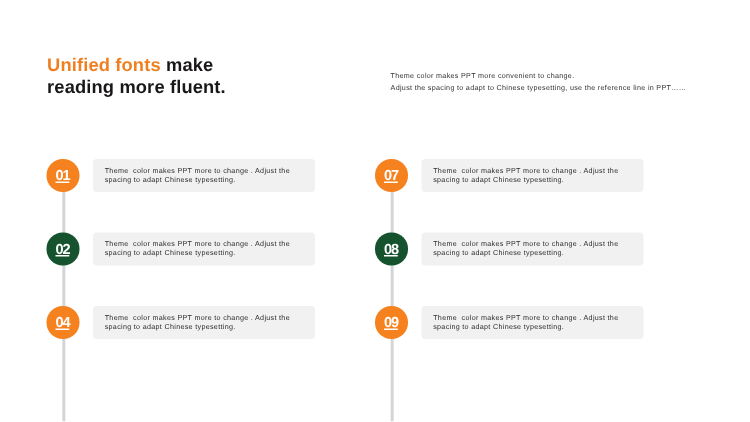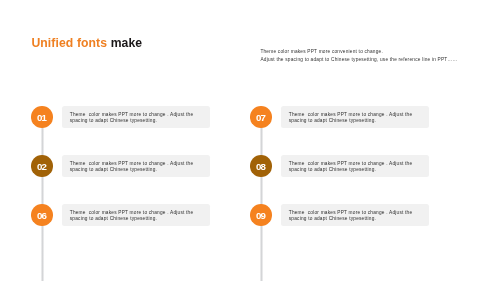--- a/index.html
+++ b/index.html
@@ -16,42 +16,42 @@
          letter-spacing:0.21px;white-space:nowrap;}
 
   
   .vline{position:absolute;width:3px;top:112px;height:169px;
          background:linear-gradient(to right,#ffffff 0%,#d4d5d7 32%,#d4d5d7 68%,#ffffff 100%);}
   .vline.left{left:40.7px;}
   .vline.right{left:259.7px;}
 
   
   .badge{position:absolute;width:21.7px;height:21.7px;border-radius:50%;color:#ffffff;font-size:9.7px;
-         font-weight:bold;line-height:24.7px;text-align:center;letter-spacing:-0.8px;text-indent:-0.5px;}
+         font-weight:bold;line-height:24.7px;text-align:center;letter-spacing:-0.8px;text-indent:-0.5px;text-decoration:underline;}
   .badge.orange{background:#f5821f;}
-  .badge.gray{background:#a16207;}
+  .badge.gray{background:#14532d;}
 
   
   .box{position:absolute;width:147.8px;height:21.6px;background:#f1f1f1;border-radius:2.5px;}
   .box .txt{position:absolute;left:7.9px;top:5.7px;font-size:4.78px;line-height:5.65px;color:#2e2e2e;
             letter-spacing:0.21px;white-space:nowrap;}
 
   
   .col-l .badge{left:31px;}   .col-l .box{left:61.9px;}
   .col-r .badge{left:250px;}  .col-r .box{left:280.9px;}
   .row-1 .badge{top:106.1px;} .row-1 .box{top:106.2px;}
   .row-2 .badge{top:155.1px;} .row-2 .box{top:155.2px;}
   .row-3 .badge{top:204.1px;} .row-3 .box{top:204.2px;}
 </style>
 </head>
 <body>
 
 <div class="slide">
 
-  <div class="title"><span class="hl">Unified fonts</span><span> make</span><br></div>
+  <div class="title"><span class="hl">Unified fonts</span><span> make</span><br><span>reading more fluent.</span></div>
 
   <div class="intro">
       <div>Theme color makes PPT more convenient to change.</div>
       <div>Adjust the spacing to adapt to Chinese typesetting, use the reference line in PPT……</div>
     </div>
 
   <div class="vline left"></div>
   <div class="vline right"></div>
 
   <div class="col-l row-1">
@@ -68,21 +68,21 @@
     <div class="badge gray">02</div>
     <div class="box">
         <div class="txt">
           <div>Theme &nbsp;color makes PPT more to change . Adjust the</div>
           <div>spacing to adapt Chinese typesetting.</div>
         </div>
       </div>
   </div>
 
   <div class="col-l row-3">
-    <div class="badge orange">06</div>
+    <div class="badge orange">04</div>
     <div class="box">
         <div class="txt">
           <div>Theme &nbsp;color makes PPT more to change . Adjust the</div>
           <div>spacing to adapt Chinese typesetting.</div>
         </div>
       </div>
   </div>
 
   <div class="col-r row-1">
     <div class="badge orange">07</div>

